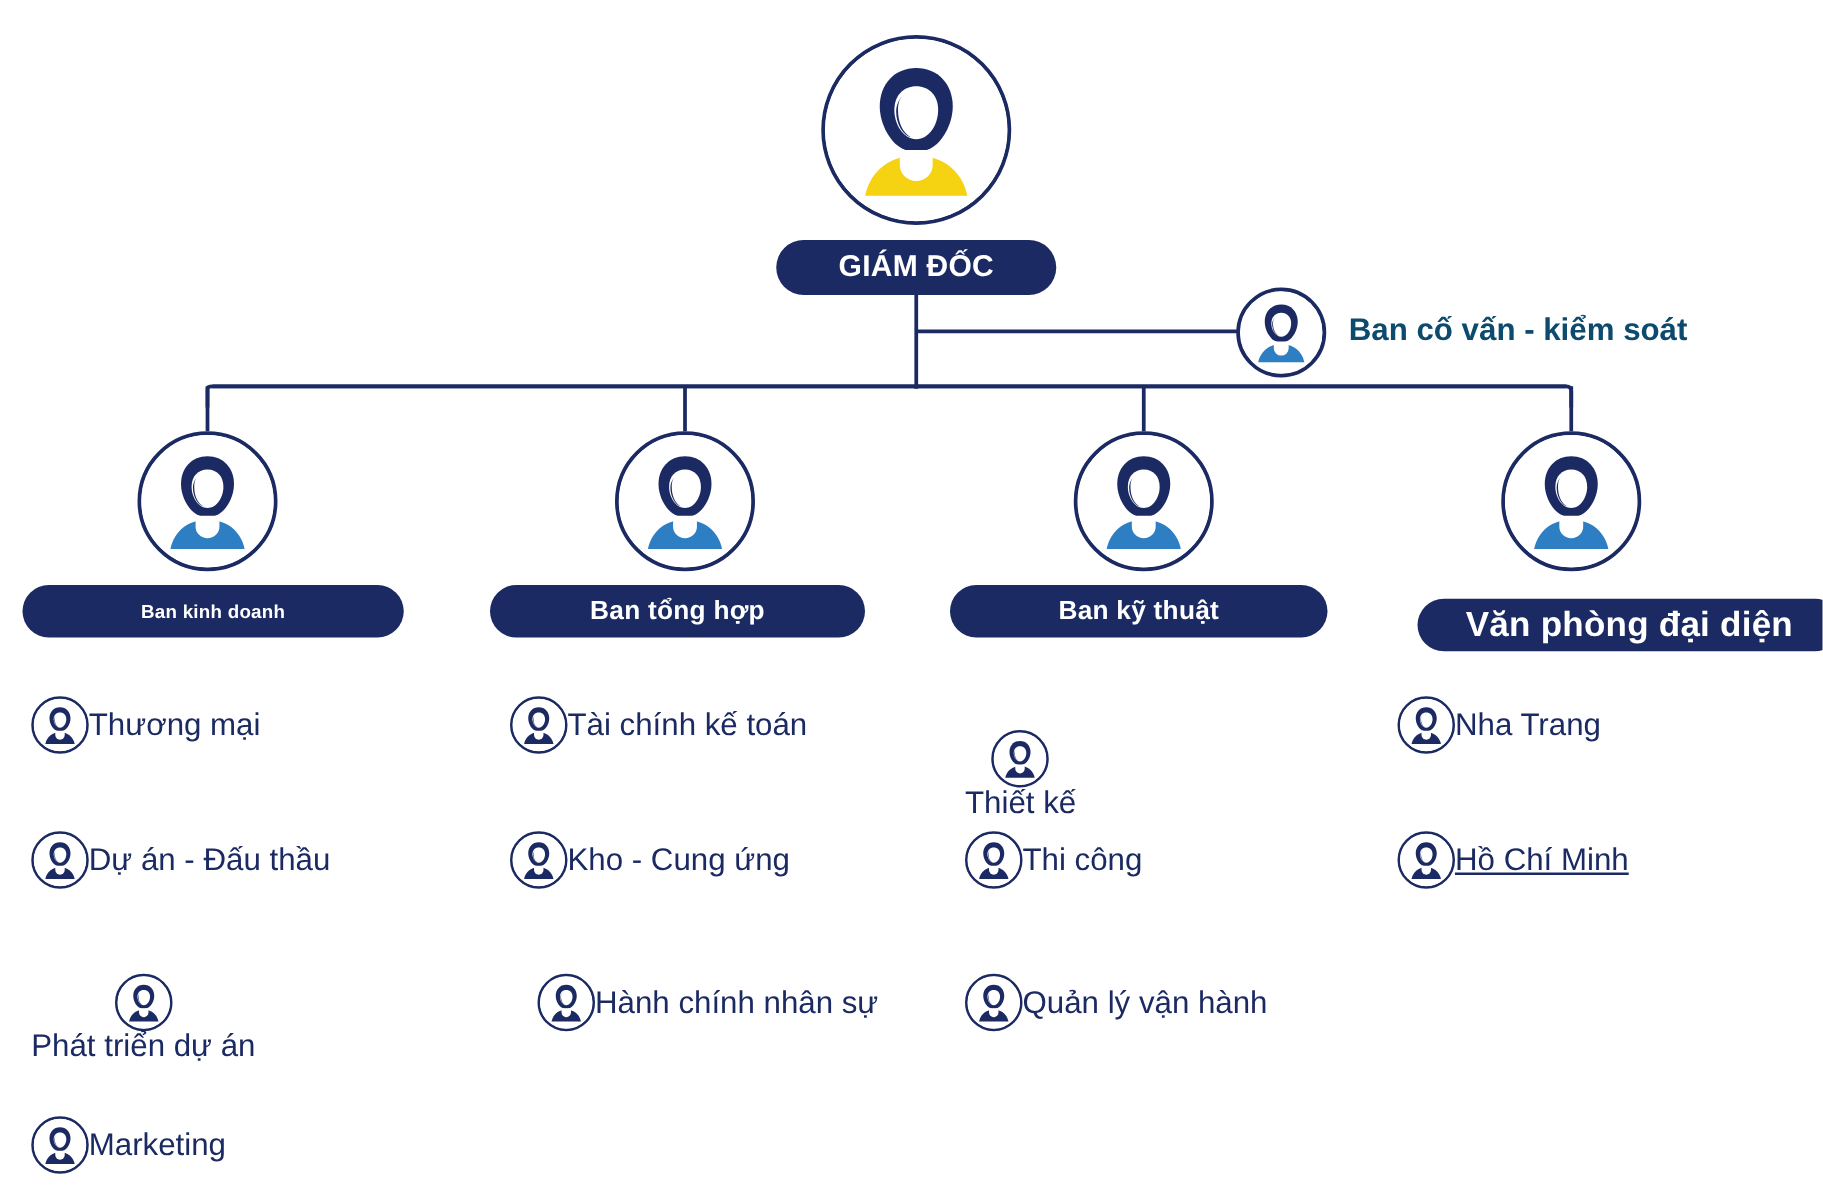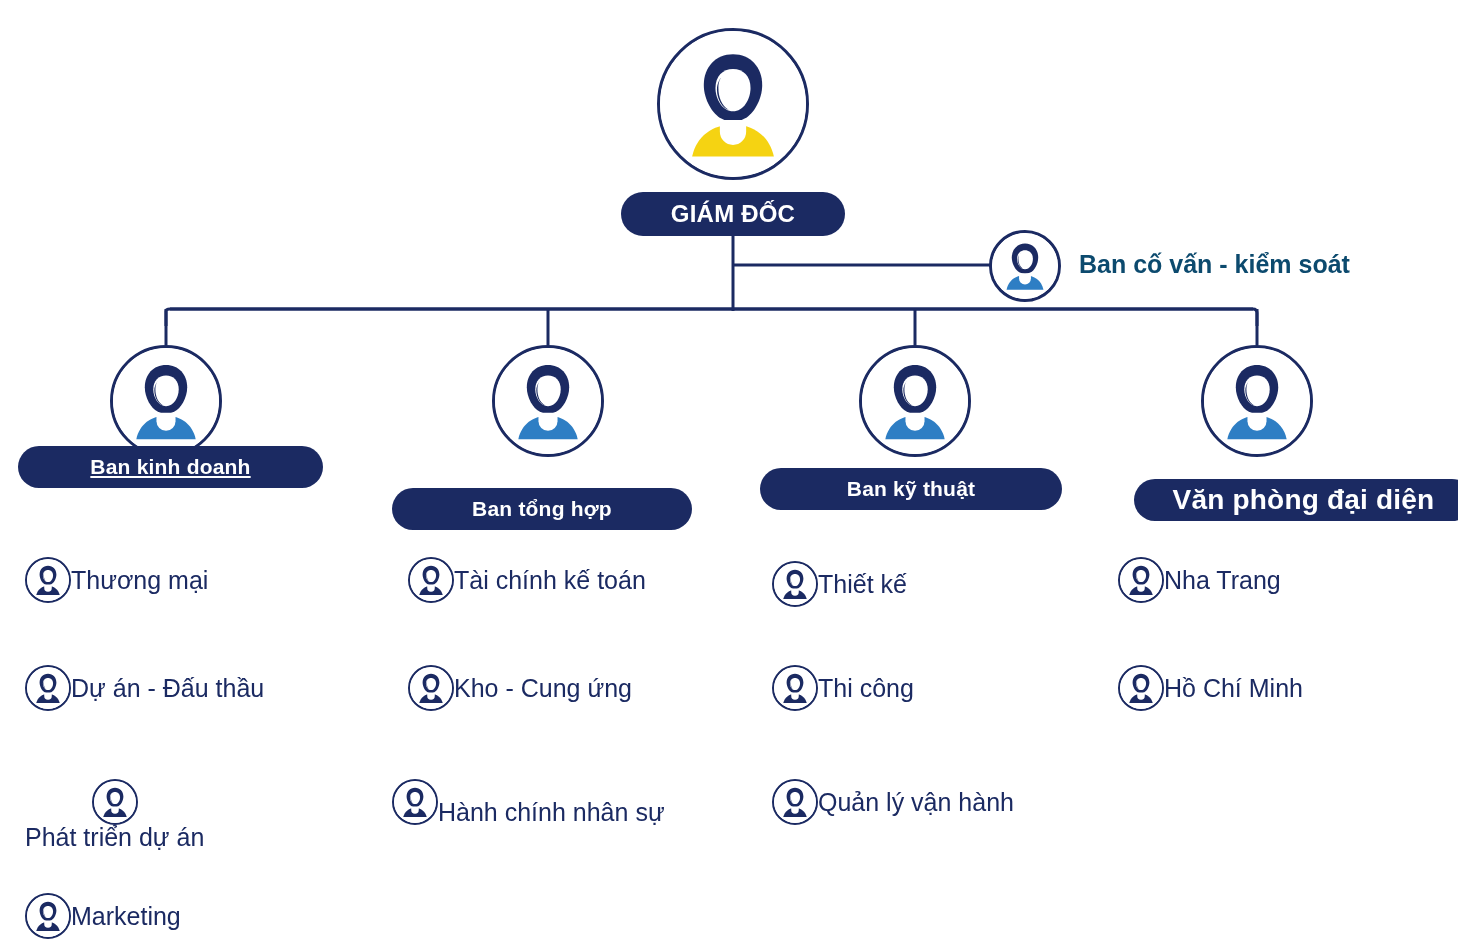--- a/index.html
+++ b/index.html
@@ -138,21 +138,21 @@
   <div class="avatar" style="left:110px; top:345px; width:112px; height:112px;">
     <svg viewBox="0 0 100 100" aria-hidden="true">
       <circle cx="50" cy="50" r="50" fill="#ffffff"></circle>
       <path d="M50 16c-12 0-20 9-20 21 0 10 6 20 12 23 3 1.5 5 2 8 2s5-.5 8-2c6-3 12-13 12-23 0-12-8-21-20-21z" fill="#1b2a62"></path>
       <path d="M50 26c-7 0-12 5-12 13 0 8 5 16 12 16s12-8 12-16c0-8-5-13-12-13z" fill="#ffffff"></path>
       <path d="M44 30c-3 2-5 6-5 10 0 7 4 13 8 14-5-3-7-9-7-15 0-4 1-7 4-9z" fill="#1b2a62"></path>
       <path d="M50 64c-14 0-25 8-28 22h56c-3-14-14-22-28-22z" fill="#2e7ec4"></path>
       <path d="M41 61h18v8a9 9 0 0 1-18 0z" fill="#ffffff"></path>
     </svg>
   </div>
-  <div class="pill" style="left:18px; top:446px; width:305px; height:42px; font-size:21px;text-decoration:underline;">
+  <div class="pill" style="left:18px; top:468px; width:305px; height:42px; font-size:15px;">
     <span>Ban kinh doanh</span>
   </div>
 
   <div class="sub-item" style="left:25px; top:557px;">
     <span class="sub-avatar">
       <svg viewBox="0 0 100 100">
           <circle cx="50" cy="50" r="50" fill="#fff"></circle>
           <path d="M50 16c-12 0-20 9-20 21 0 10 6 20 12 23 3 1.5 5 2 8 2s5-.5 8-2c6-3 12-13 12-23 0-12-8-21-20-21z" fill="#1b2a62"></path>
           <path d="M50 26c-7 0-12 5-12 13 0 8 5 16 12 16s12-8 12-16c0-8-5-13-12-13z" fill="#fff"></path>
           <path d="M44 30c-3 2-5 6-5 10 0 7 4 13 8 14-5-3-7-9-7-15 0-4 1-7 4-9z" fill="#1b2a62"></path>
@@ -205,21 +205,21 @@
   <div class="avatar" style="left:492px; top:345px; width:112px; height:112px;">
     <svg viewBox="0 0 100 100" aria-hidden="true">
       <circle cx="50" cy="50" r="50" fill="#ffffff"></circle>
       <path d="M50 16c-12 0-20 9-20 21 0 10 6 20 12 23 3 1.5 5 2 8 2s5-.5 8-2c6-3 12-13 12-23 0-12-8-21-20-21z" fill="#1b2a62"></path>
       <path d="M50 26c-7 0-12 5-12 13 0 8 5 16 12 16s12-8 12-16c0-8-5-13-12-13z" fill="#ffffff"></path>
       <path d="M44 30c-3 2-5 6-5 10 0 7 4 13 8 14-5-3-7-9-7-15 0-4 1-7 4-9z" fill="#1b2a62"></path>
       <path d="M50 64c-14 0-25 8-28 22h56c-3-14-14-22-28-22z" fill="#2e7ec4"></path>
       <path d="M41 61h18v8a9 9 0 0 1-18 0z" fill="#ffffff"></path>
     </svg>
   </div>
-  <div class="pill" style="left:392px; top:468px; width:300px; height:42px; font-size:21px;margin-top:20px;">
+  <div class="pill" style="left:392px; top:468px; width:300px; height:42px; font-size:21px;">
     <span>Ban tổng hợp</span>
   </div>
 
   <div class="sub-item" style="left:408px; top:557px;">
     <span class="sub-avatar">
       <svg viewBox="0 0 100 100">
           <circle cx="50" cy="50" r="50" fill="#fff"></circle>
           <path d="M50 16c-12 0-20 9-20 21 0 10 6 20 12 23 3 1.5 5 2 8 2s5-.5 8-2c6-3 12-13 12-23 0-12-8-21-20-21z" fill="#1b2a62"></path>
           <path d="M50 26c-7 0-12 5-12 13 0 8 5 16 12 16s12-8 12-16c0-8-5-13-12-13z" fill="#fff"></path>
           <path d="M44 30c-3 2-5 6-5 10 0 7 4 13 8 14-5-3-7-9-7-15 0-4 1-7 4-9z" fill="#1b2a62"></path>
@@ -235,21 +235,21 @@
           <circle cx="50" cy="50" r="50" fill="#fff"></circle>
           <path d="M50 16c-12 0-20 9-20 21 0 10 6 20 12 23 3 1.5 5 2 8 2s5-.5 8-2c6-3 12-13 12-23 0-12-8-21-20-21z" fill="#1b2a62"></path>
           <path d="M50 26c-7 0-12 5-12 13 0 8 5 16 12 16s12-8 12-16c0-8-5-13-12-13z" fill="#fff"></path>
           <path d="M44 30c-3 2-5 6-5 10 0 7 4 13 8 14-5-3-7-9-7-15 0-4 1-7 4-9z" fill="#1b2a62"></path>
           <path d="M50 64c-14 0-25 8-28 22h56c-3-14-14-22-28-22z" fill="#1b2a62"></path>
           <path d="M41 61h18v8a9 9 0 0 1-18 0z" fill="#fff"></path>
         </svg>
     </span>
     <span class="sub-text">Kho - Cung ứng</span>
   </div>
-  <div class="sub-item" style="left:392px; top:779px;align-items:flex-end;">
+  <div class="sub-item" style="left:430px; top:779px;">
     <span class="sub-avatar">
       <svg viewBox="0 0 100 100">
           <circle cx="50" cy="50" r="50" fill="#fff"></circle>
           <path d="M50 16c-12 0-20 9-20 21 0 10 6 20 12 23 3 1.5 5 2 8 2s5-.5 8-2c6-3 12-13 12-23 0-12-8-21-20-21z" fill="#1b2a62"></path>
           <path d="M50 26c-7 0-12 5-12 13 0 8 5 16 12 16s12-8 12-16c0-8-5-13-12-13z" fill="#fff"></path>
           <path d="M44 30c-3 2-5 6-5 10 0 7 4 13 8 14-5-3-7-9-7-15 0-4 1-7 4-9z" fill="#1b2a62"></path>
           <path d="M50 64c-14 0-25 8-28 22h56c-3-14-14-22-28-22z" fill="#1b2a62"></path>
           <path d="M41 61h18v8a9 9 0 0 1-18 0z" fill="#fff"></path>
         </svg>
     </span>
@@ -263,21 +263,21 @@
       <path d="M50 26c-7 0-12 5-12 13 0 8 5 16 12 16s12-8 12-16c0-8-5-13-12-13z" fill="#ffffff"></path>
       <path d="M44 30c-3 2-5 6-5 10 0 7 4 13 8 14-5-3-7-9-7-15 0-4 1-7 4-9z" fill="#1b2a62"></path>
       <path d="M50 64c-14 0-25 8-28 22h56c-3-14-14-22-28-22z" fill="#2e7ec4"></path>
       <path d="M41 61h18v8a9 9 0 0 1-18 0z" fill="#ffffff"></path>
     </svg>
   </div>
   <div class="pill" style="left:760px; top:468px; width:302px; height:42px; font-size:21px;">
     <span>Ban kỹ thuật</span>
   </div>
 
-  <div class="sub-item" style="left:772px; top:561px;">
+  <div class="sub-item" style="left:772px; top:584px;flex-direction:column;">
     <span class="sub-avatar">
       <svg viewBox="0 0 100 100">
           <circle cx="50" cy="50" r="50" fill="#fff"></circle>
           <path d="M50 16c-12 0-20 9-20 21 0 10 6 20 12 23 3 1.5 5 2 8 2s5-.5 8-2c6-3 12-13 12-23 0-12-8-21-20-21z" fill="#1b2a62"></path>
           <path d="M50 26c-7 0-12 5-12 13 0 8 5 16 12 16s12-8 12-16c0-8-5-13-12-13z" fill="#fff"></path>
           <path d="M44 30c-3 2-5 6-5 10 0 7 4 13 8 14-5-3-7-9-7-15 0-4 1-7 4-9z" fill="#1b2a62"></path>
           <path d="M50 64c-14 0-25 8-28 22h56c-3-14-14-22-28-22z" fill="#1b2a62"></path>
           <path d="M41 61h18v8a9 9 0 0 1-18 0z" fill="#fff"></path>
         </svg>
     </span>
@@ -330,21 +330,21 @@
           <circle cx="50" cy="50" r="50" fill="#fff"></circle>
           <path d="M50 16c-12 0-20 9-20 21 0 10 6 20 12 23 3 1.5 5 2 8 2s5-.5 8-2c6-3 12-13 12-23 0-12-8-21-20-21z" fill="#1b2a62"></path>
           <path d="M50 26c-7 0-12 5-12 13 0 8 5 16 12 16s12-8 12-16c0-8-5-13-12-13z" fill="#fff"></path>
           <path d="M44 30c-3 2-5 6-5 10 0 7 4 13 8 14-5-3-7-9-7-15 0-4 1-7 4-9z" fill="#1b2a62"></path>
           <path d="M50 64c-14 0-25 8-28 22h56c-3-14-14-22-28-22z" fill="#1b2a62"></path>
           <path d="M41 61h18v8a9 9 0 0 1-18 0z" fill="#fff"></path>
         </svg>
     </span>
     <span class="sub-text">Nha Trang</span>
   </div>
-  <div class="sub-item" style="left:1118px; top:665px;">
+  <div class="sub-item" style="left:1118px; top:665px;text-decoration:underline;">
     <span class="sub-avatar">
       <svg viewBox="0 0 100 100">
           <circle cx="50" cy="50" r="50" fill="#fff"></circle>
           <path d="M50 16c-12 0-20 9-20 21 0 10 6 20 12 23 3 1.5 5 2 8 2s5-.5 8-2c6-3 12-13 12-23 0-12-8-21-20-21z" fill="#1b2a62"></path>
           <path d="M50 26c-7 0-12 5-12 13 0 8 5 16 12 16s12-8 12-16c0-8-5-13-12-13z" fill="#fff"></path>
           <path d="M44 30c-3 2-5 6-5 10 0 7 4 13 8 14-5-3-7-9-7-15 0-4 1-7 4-9z" fill="#1b2a62"></path>
           <path d="M50 64c-14 0-25 8-28 22h56c-3-14-14-22-28-22z" fill="#1b2a62"></path>
           <path d="M41 61h18v8a9 9 0 0 1-18 0z" fill="#fff"></path>
         </svg>
     </span>

